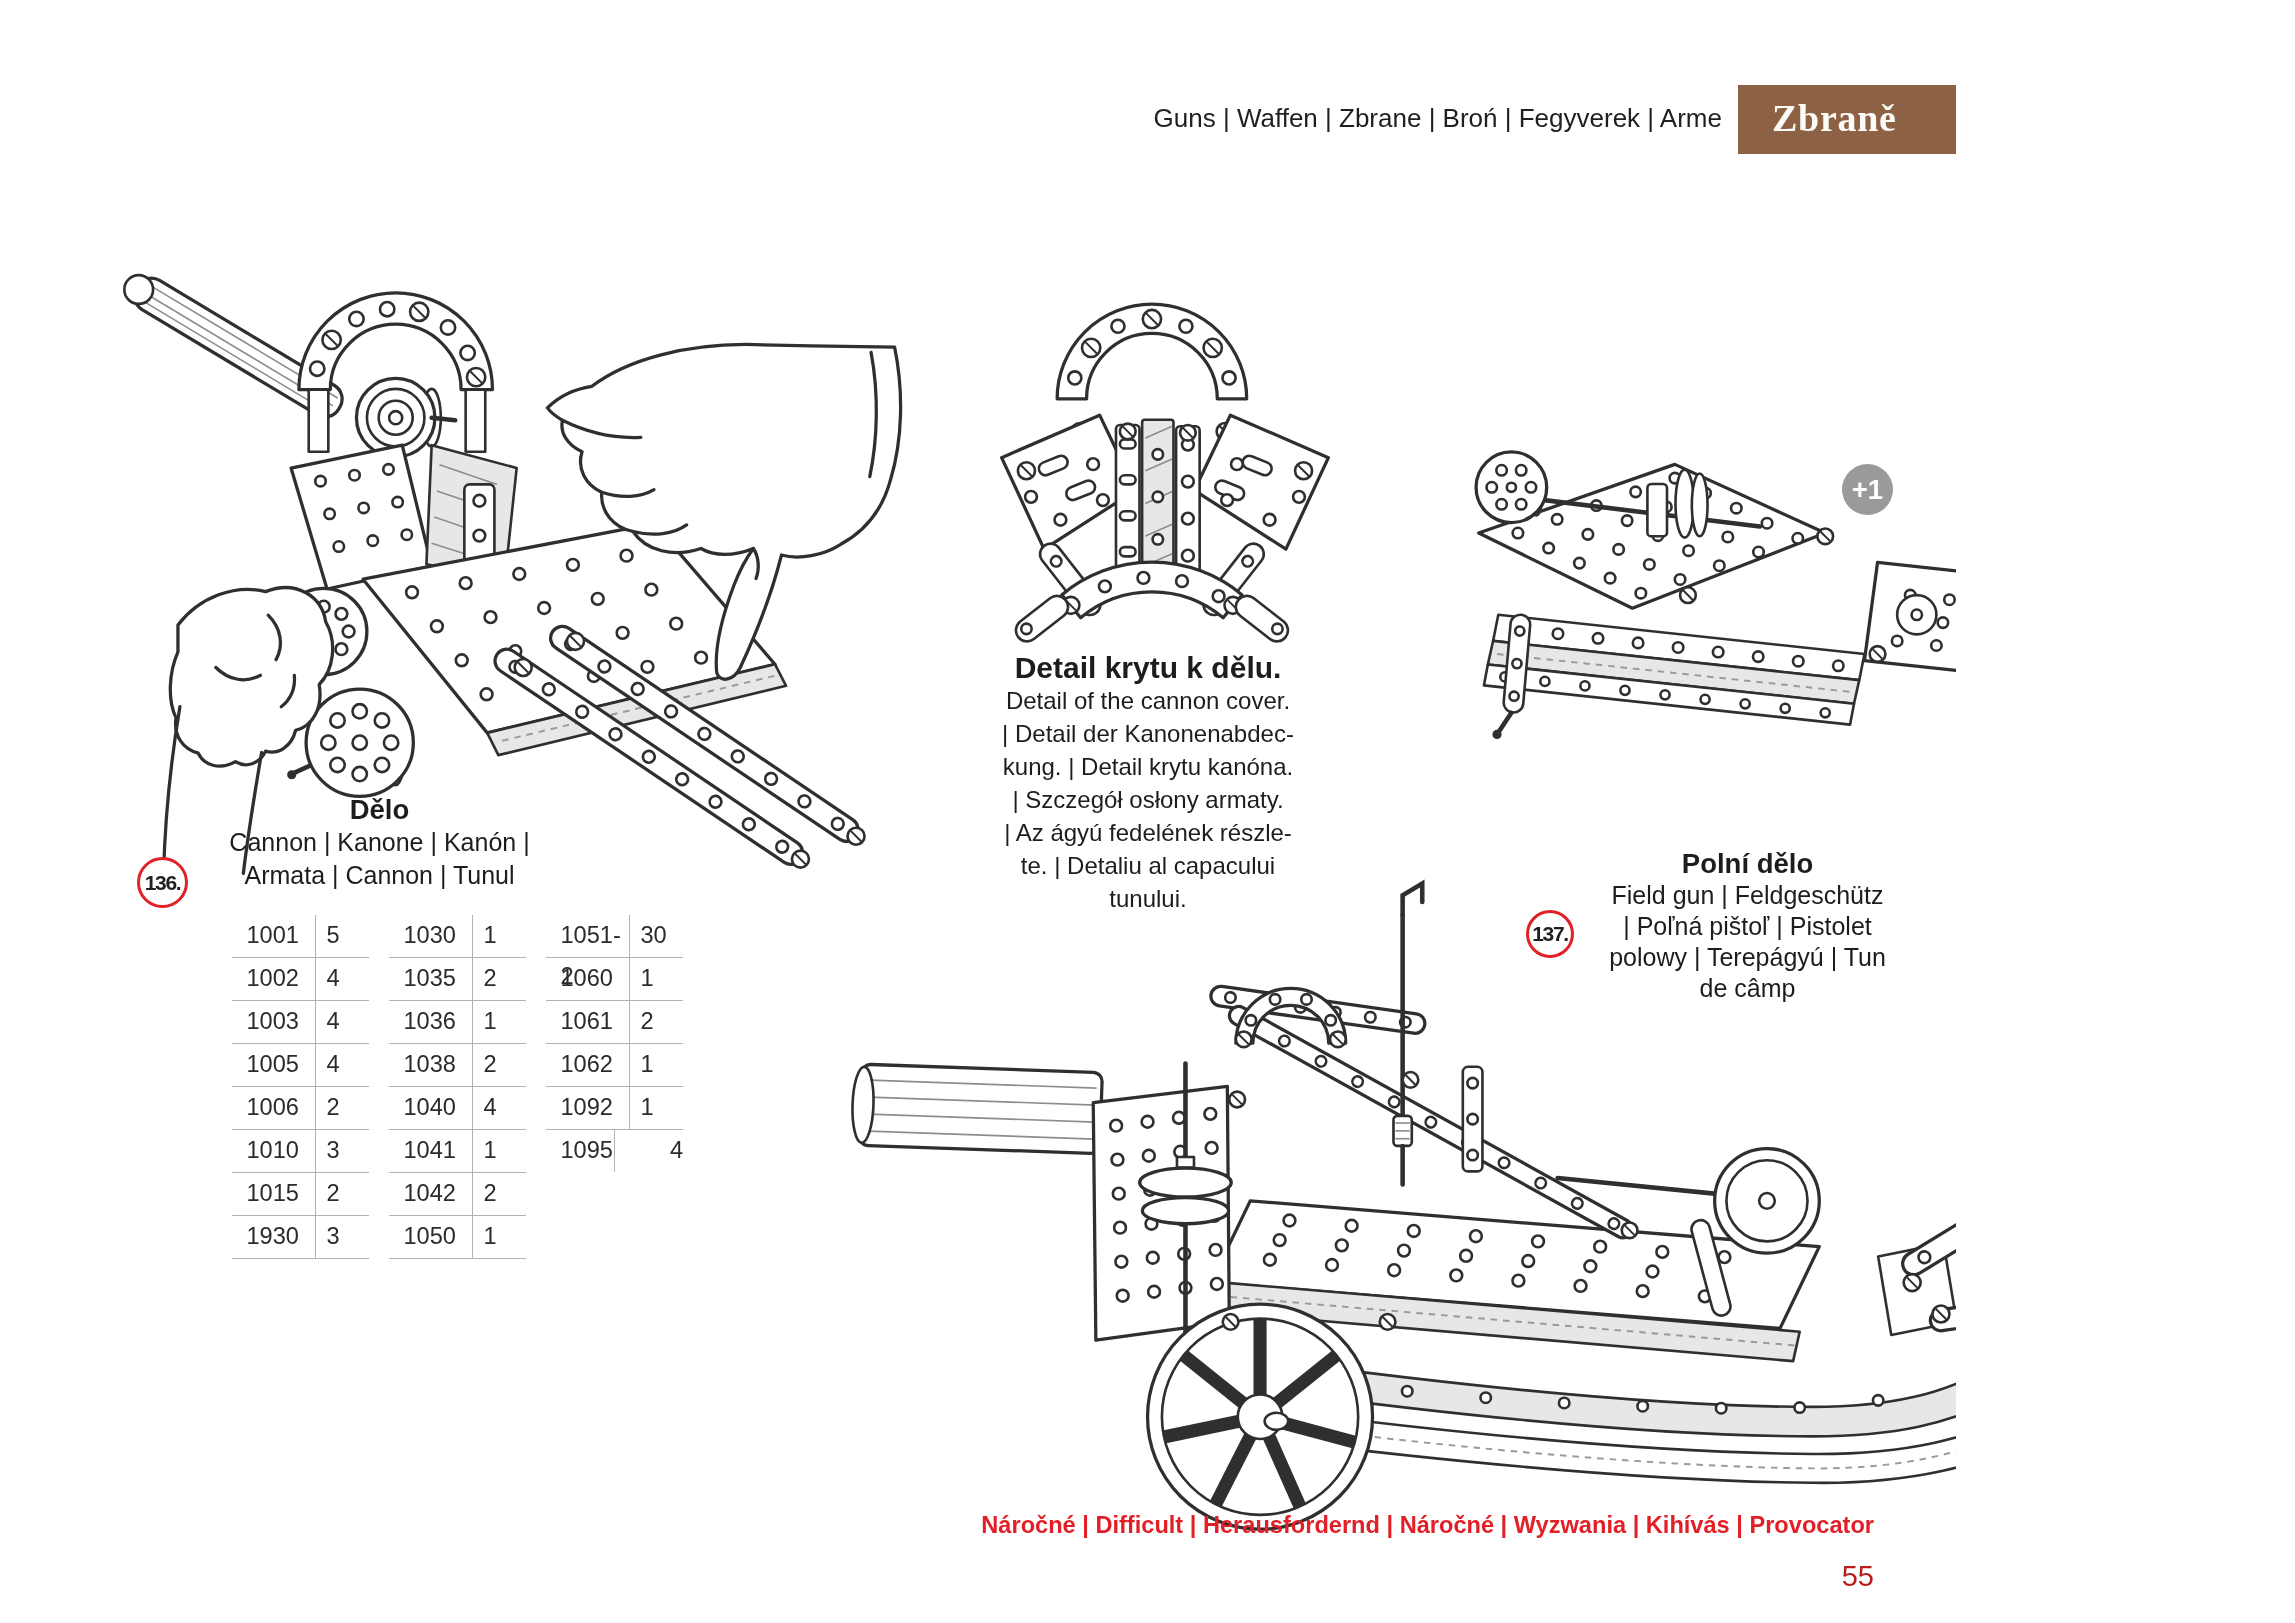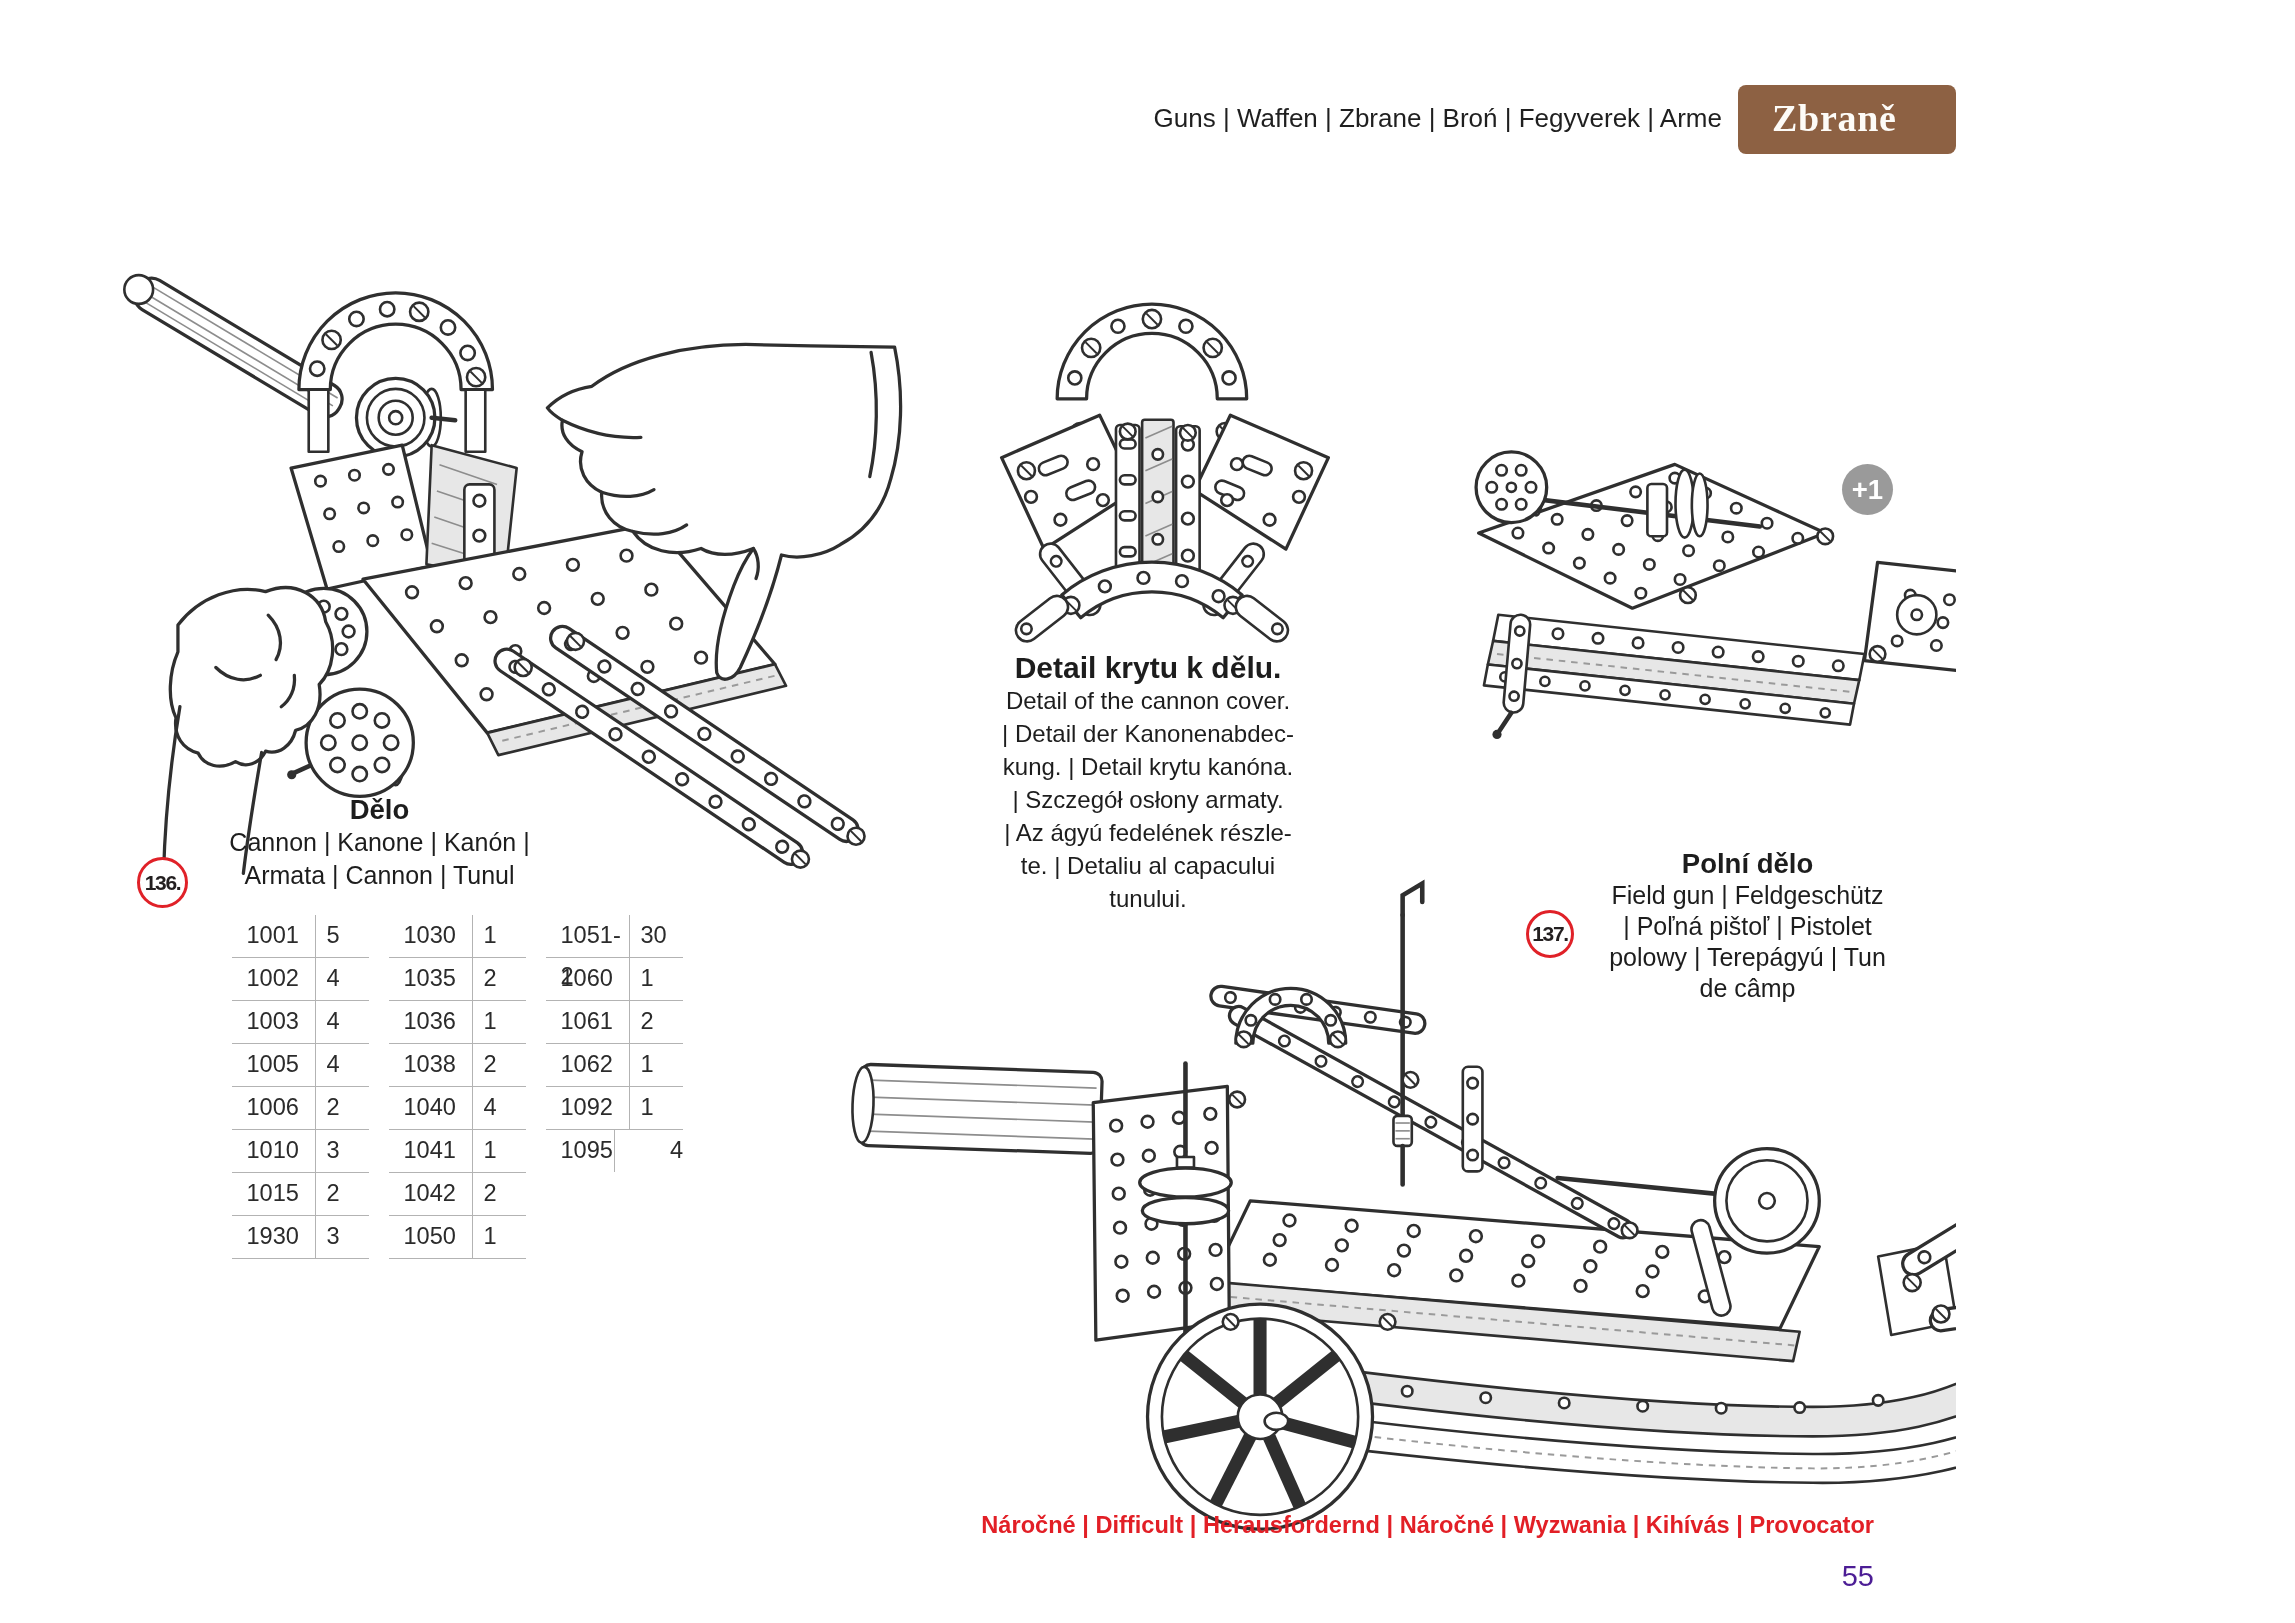--- a/index.html
+++ b/index.html
@@ -4,21 +4,21 @@
 <style>
   html,body{margin:0;padding:0;background:#fff;}
   .page{position:relative;width:1956px;height:1623px;background:#ffffff;overflow:hidden;
         font-family:"Liberation Sans",sans-serif;color:#1d1d1d;}
   svg{position:absolute;overflow:visible;}
 
   
   .header-cats{position:absolute;top:103px;right:234px;font-size:26px;line-height:31px;color:#1f1f1f;}
   .section-tab{position:absolute;top:85px;right:0;width:218px;height:69px;background:#8d6143;
                color:#fdfbf7;font-family:"Liberation Serif",serif;font-weight:bold;font-size:38px;
-               line-height:67px;padding-left:34px;box-sizing:border-box;letter-spacing:0.7px;border-radius:8px;}
+               line-height:67px;padding-left:34px;box-sizing:border-box;letter-spacing:0.7px;}
 
   
   .cap{position:absolute;text-align:center;}
   .cap .cap-title{font-weight:bold;}
   .cap-136{left:183px;top:793px;width:393px;}
   .cap-136 .cap-title{font-size:27.5px;line-height:33px;}
   .cap-136 .cap-line{font-size:25px;line-height:33px;}
   .cap-cover{left:958px;top:651px;width:380px;}
   .cap-cover .cap-title{font-size:30px;line-height:33px;}
   .cap-cover .cap-line{font-size:24px;line-height:33px;}
@@ -41,21 +41,21 @@
   .pt-group{width:137px;margin-right:20px;}
   .pt-group:last-child{margin-right:0;}
   .pt-row{display:flex;height:42px;border-bottom:1.3px solid #b3b3b3;}
   .pt-row.no-border{border-bottom:none;gap:44px;}
   .pt-num{width:84px;box-sizing:border-box;border-right:1.3px solid #b3b3b3;padding-left:14.4px;
           font-size:23.6px;line-height:41px;color:#2b2b2b;}
   .pt-qty{flex:1;padding-left:10.5px;font-size:23.6px;line-height:41px;color:#2b2b2b;}
 
   
   .difficulty{position:absolute;top:1512px;right:82px;font-weight:bold;font-size:23.6px;color:#e21f26;}
-  .page-num{position:absolute;top:1560px;right:82px;font-size:29px;color:#4c1d95;}
+  .page-num{position:absolute;top:1560px;right:82px;font-size:29px;color:#b91c1c;}
 
   
   .pw{fill:#ffffff;stroke:#2f2f2f;stroke-width:5px;stroke-linejoin:round;}
   .pw4{fill:#ffffff;stroke:#2f2f2f;stroke-width:4px;stroke-linejoin:round;}
   .pg{fill:#e7e7e7;stroke:#2f2f2f;stroke-width:4px;stroke-linejoin:round;}
   .ln{fill:none;stroke:#2f2f2f;stroke-width:5px;stroke-linecap:round;stroke-linejoin:round;}
   .ln7{fill:none;stroke:#2f2f2f;stroke-width:7px;stroke-linecap:round;}
   .thin{fill:none;stroke:#8d8d8d;stroke-width:2.5px;}
   .dash{fill:none;stroke:#9a9a9a;stroke-width:3px;stroke-dasharray:10 9;}
   .hole{fill:#fff;stroke:#2f2f2f;stroke-width:4px;}

